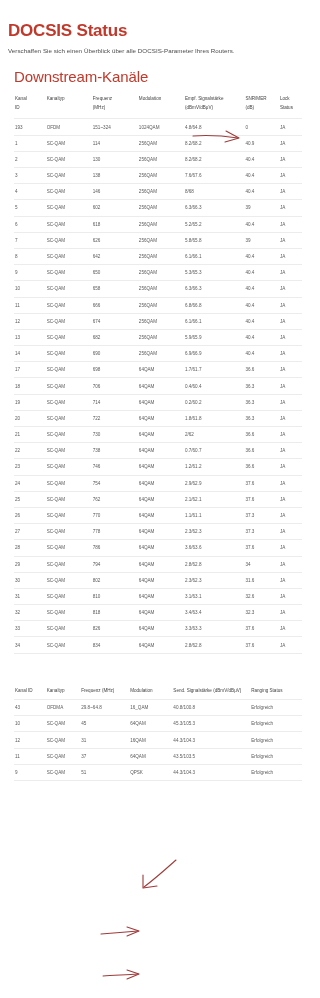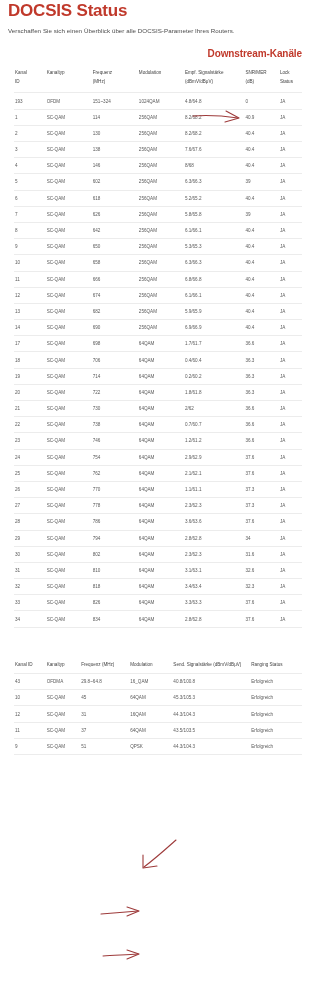--- a/index.html
+++ b/index.html
@@ -14,40 +14,39 @@
   #page {
     position: relative;
     width: 310px; height: 998px;
     background: #fff;
     padding: 0;
   }
   .page-title {
     color: #c0392b;
     font-size: 17px;
     font-weight: bold;
-    margin: 1px 0 0 8px;
+    margin: 21px 0 0 8px;
     letter-spacing: -0.2px;
   }
   .page-subtitle {
     font-size: 6.2px;
     color: #4a4a4a;
     margin: 6px 0 0 8px;
     letter-spacing: 0.05px;
   }
   .section {
     margin-top: 14px;
     padding: 0 8px 0 14px;
   }
   .section-title {
     color: #c0392b;
-    font-size: 10px;
-    font-weight: bold;
+    font-size: 15px;
+    font-weight: normal;
     margin: 0 0 8px 0;
     letter-spacing: -0.1px;
-    text-align: right;
   }
   table {
     width: 100%;
     border-collapse: collapse;
     font-size: 4.6px;
     color: #555;
   }
   thead th {
     font-weight: normal;
     text-align: left;

